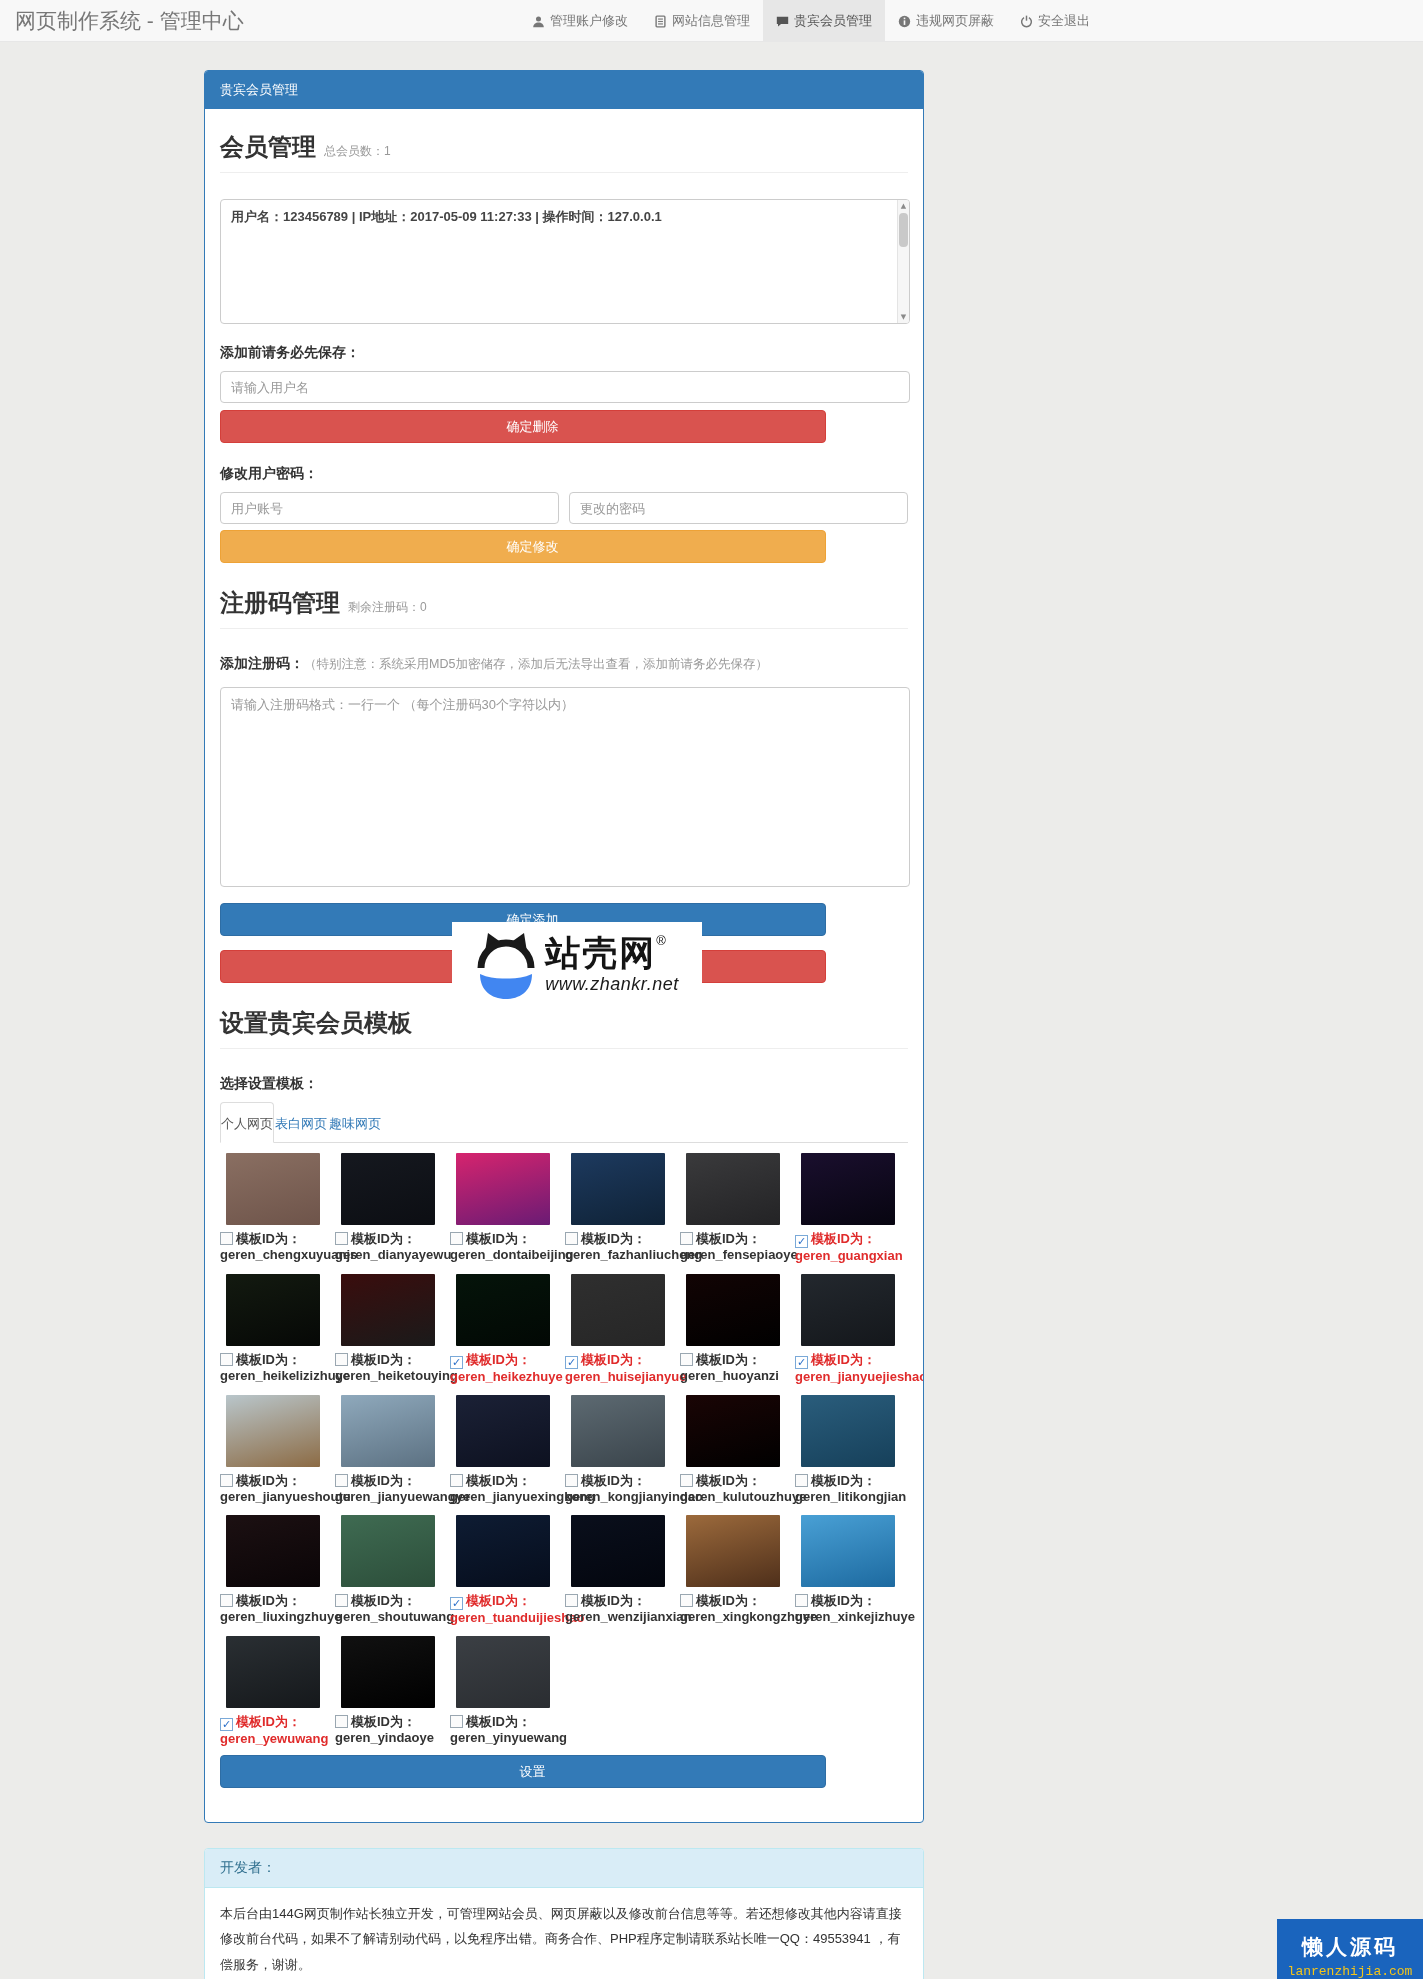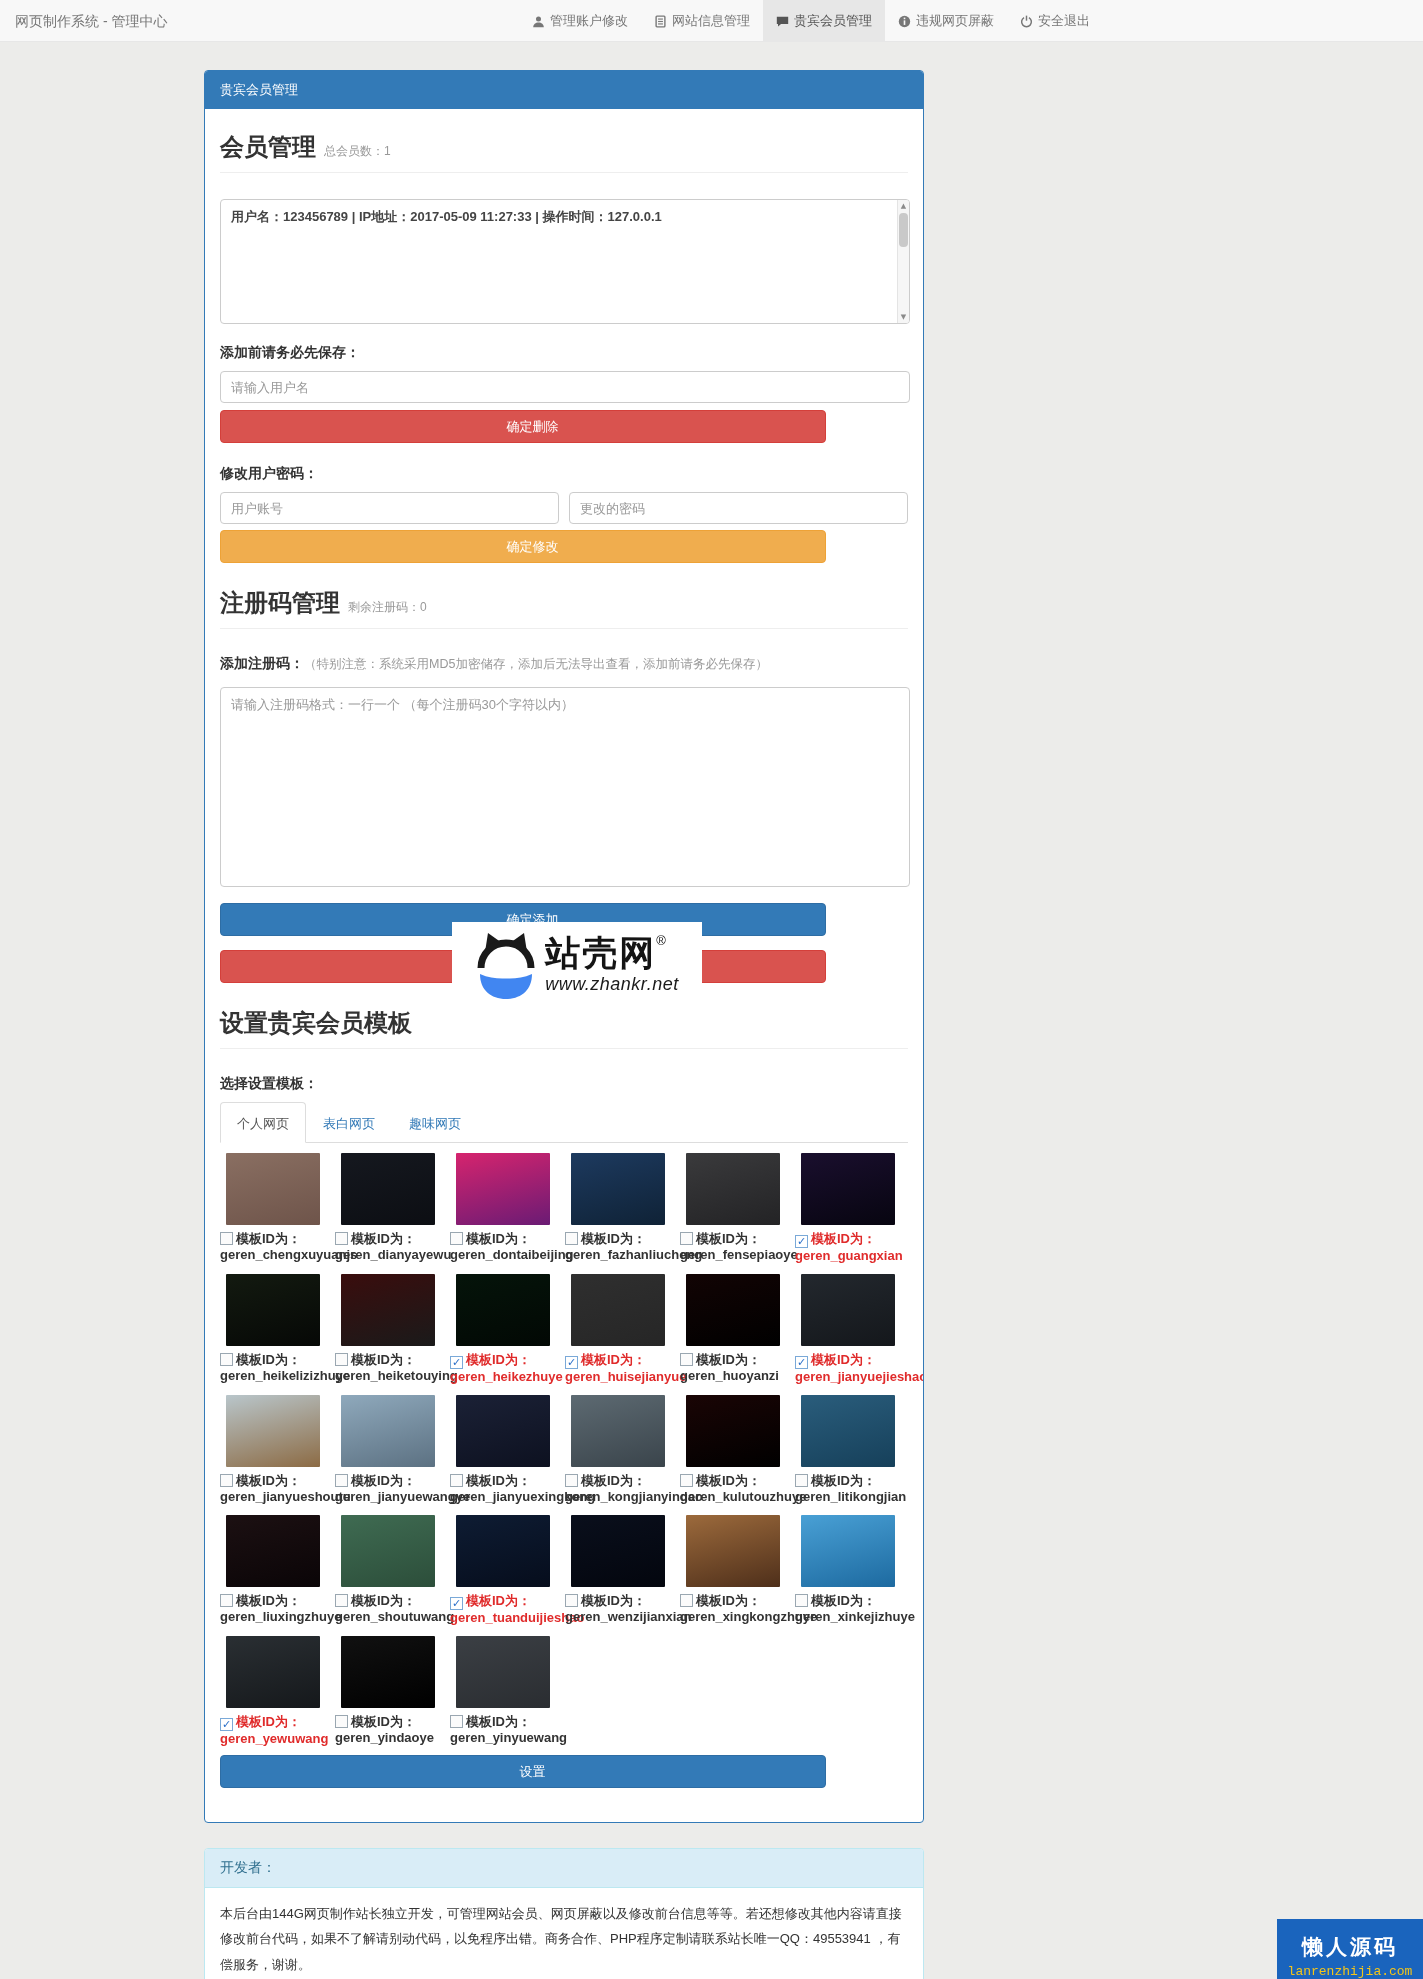--- a/index.html
+++ b/index.html
@@ -12,21 +12,21 @@
     color: #333;
   }
 
   
   .navbar {
     position: absolute; top:0; left:0; width:1423px; height:42px;
     background:#f8f8f8; border-bottom:1px solid #e7e7e7;
   }
   .brand {
     position:absolute; left:15px; top:0; line-height:42px;
-    font-size:14px; color:#777;
+    font-size:21px; color:#777;
   }
   .nav-items {
     position:absolute; right:320px; top:0; height:42px; display:flex;
   }
   .nav-item {
     height:42px; display:flex; align-items:center; gap:5px;
     padding:0 13px; font-size:13px; color:#777; cursor:pointer;
   }
   .nav-item.active { background:#e7e7e7; color:#555; }
   .nicon { display:inline-flex; width:13px; height:13px; }
@@ -94,21 +94,21 @@
     padding:8px 10px; font-size:13px; color:#555; resize:none; outline:none;
     font-family:inherit; margin-top:5px;
   }
   .big-textarea::placeholder { color:#999; opacity:1; }
 
   .btn-stack { position:relative; margin-top:12px; }
 
   
   .tabs { border-bottom:1px solid #ddd; margin-top:8px; height:41px; display:flex; }
   .tab {
-    font-size:13px; color:#337ab7; padding:12px 16px; cursor:pointer;
+    font-size:13px; color:#337ab7; padding:12px 0; cursor:pointer;
     border:1px solid transparent; border-radius:4px 4px 0 0; margin-bottom:-1px;
   }
   .tab.active {
     color:#555; background:#fff; border-color:#ddd #ddd #fff #ddd; cursor:default;
   }
 
   
   .grid {
     margin-top:10px; width:690px;
     display:grid; grid-template-columns:repeat(6,115px); row-gap:10px;

